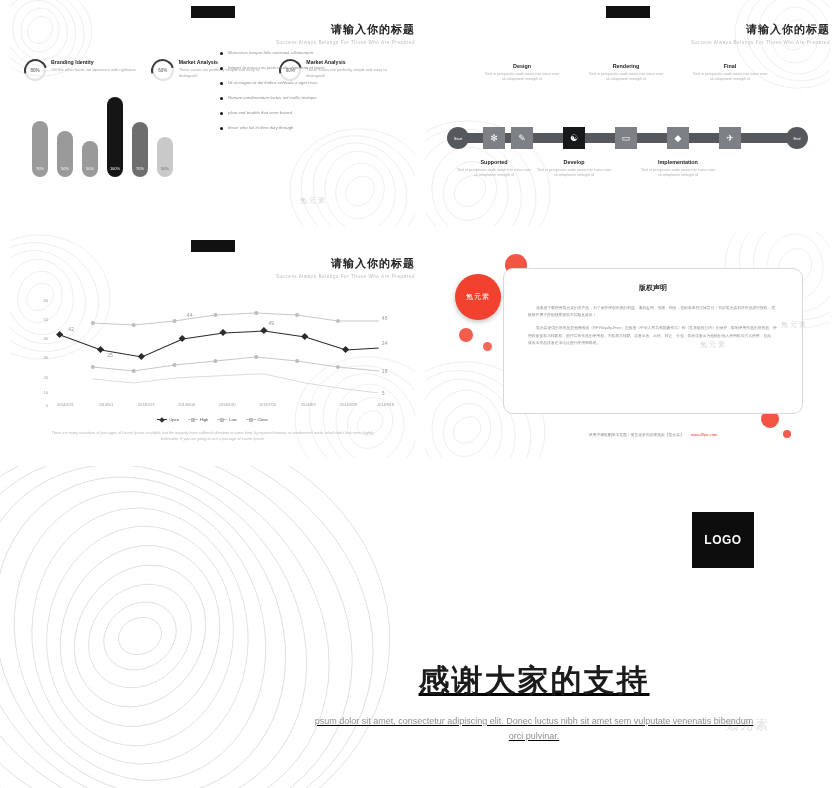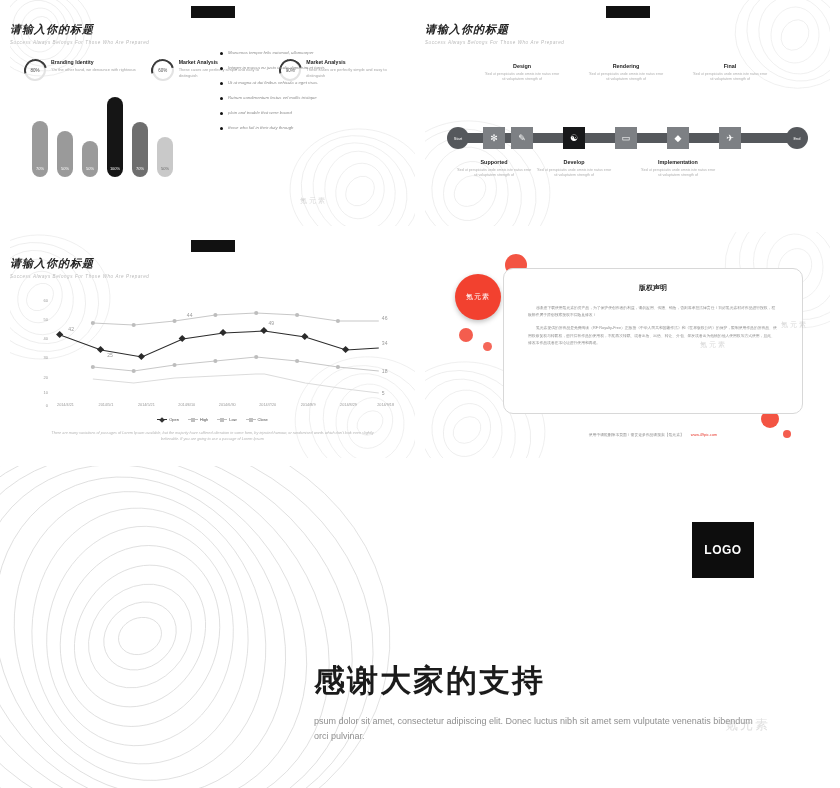--- a/index.html
+++ b/index.html
@@ -16,21 +16,21 @@
   .scribble { position: absolute; opacity: .55; pointer-events: none; }
   .scribble svg { display: block; }
 
   
   #slide1 { left: 10px; top: 0px; width: 405px; height: 226px; }
   #slide2 { left: 425px; top: 0px; width: 405px; height: 226px; }
   #slide3 { left: 10px; top: 232px; width: 405px; height: 226px; }
   #slide4 { left: 425px; top: 232px; width: 405px; height: 226px; }
   #slide5 { left: 0px; top: 466px; width: 840px; height: 322px; }
 
-  .title-block { text-align: left; padding-top: 6px; font-style: italic; }
+  .title-block { text-align: right; padding-top: 6px; }
   .title-tab {
     width: 44px; height: 12px; background: #111; margin: 0 auto 4px auto;
   }
   .slide-title {
     font-size: 11px; font-weight: bold; color: #222; letter-spacing: 1px;
   }
   .slide-sub {
     font-size: 4.5px; color: #b9b9b9; letter-spacing: .6px; margin-top: 3px;
   }
 
@@ -127,21 +127,21 @@
     font-size: 7px; letter-spacing: 1px; box-shadow: 0 2px 5px rgba(0,0,0,.25);
   }
 
   
   #slide5 .logo-box {
     position: absolute; left: 692px; top: 512px; width: 62px; height: 56px; background: #0d0d0d;
     display: flex; align-items: center; justify-content: center;
     color: #fff; font-size: 12px; letter-spacing: .5px; font-weight: bold;
   }
   .thanks {
-    position: absolute; right: 86px; top: 194px; text-align: left;
+    position: absolute; right: 86px; top: 194px; text-align: center; text-decoration: underline;
   }
   .thanks h1 { font-size: 31px; color: #1b1b1b; letter-spacing: 2px; font-weight: bold; }
   .thanks .kw { margin-top: 14px; font-size: 12.5px; color: #555; letter-spacing: 2px; }
   .thanks .lorem { margin-top: 12px; font-size: 9px; color: #8f8f8f; line-height: 1.7; width: 440px; margin-left: auto; }
 
   .wm { position: absolute; color: rgba(170,170,170,.45); font-size: 7px; letter-spacing: 2px; pointer-events: none; }
   .wm.big { font-size: 13px; color: rgba(175,175,175,.4); }
 </style>
 </head>
 <body>
@@ -511,21 +511,21 @@
         <ellipse cx="260" cy="260" rx="110" ry="93" transform="rotate(98 260 260)"></ellipse>
         <ellipse cx="260" cy="260" rx="92" ry="78" transform="rotate(110 260 260)"></ellipse>
         <ellipse cx="260" cy="260" rx="74" ry="62" transform="rotate(122 260 260)"></ellipse>
         <ellipse cx="260" cy="260" rx="56" ry="47" transform="rotate(134 260 260)"></ellipse>
         <ellipse cx="260" cy="260" rx="38" ry="32" transform="rotate(146 260 260)"></ellipse>
         <ellipse cx="260" cy="260" rx="22" ry="18" transform="rotate(158 260 260)"></ellipse>
       </g>
     </svg>
   </div>
 
-  <div class="logo-box" style="position:absolute;left:692px;top:56px;align-items:center;">
+  <div class="logo-box" style="position:absolute;left:692px;top:46px;align-items:center;">
     <span>LOGO</span>
   </div>
 
   <div class="thanks">
     <h1>感谢大家的支持</h1>
     <div class="lorem">psum dolor sit amet, consectetur adipiscing elit. Donec luctus nibh sit amet sem vulputate venenatis bibendum orci pulvinar.</div>
   </div>
 
   <div class="wm big" style="right:70px;bottom:54px;">氪元素</div>
 </section>

